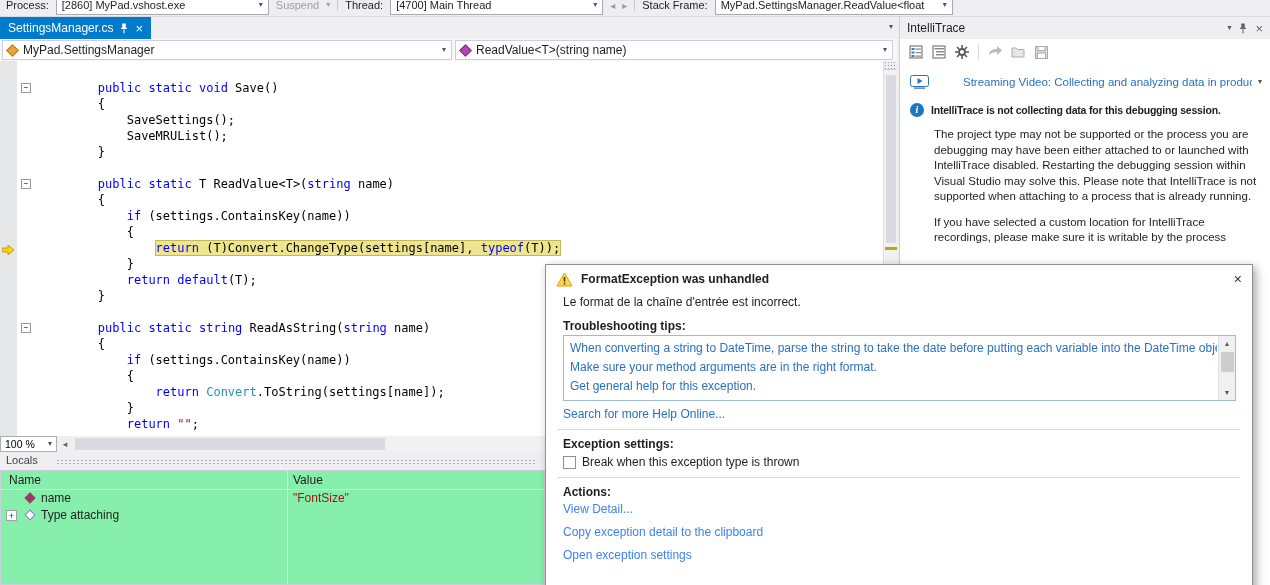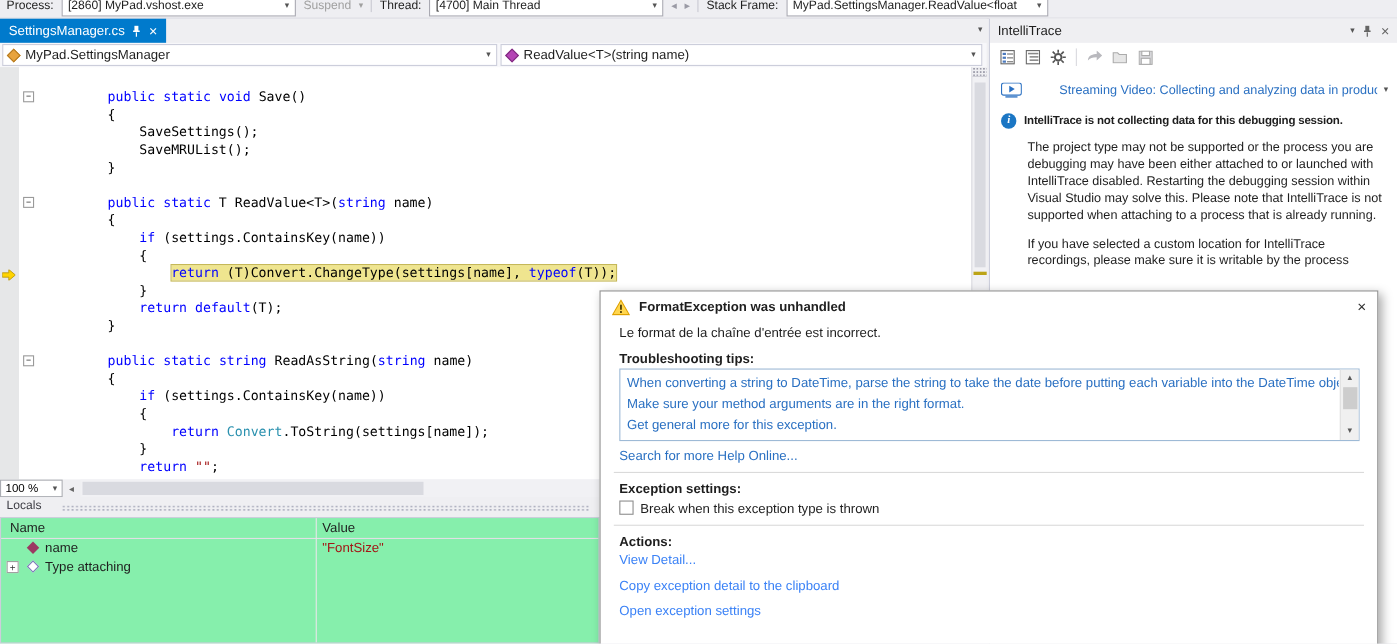--- a/index.html
+++ b/index.html
@@ -113,21 +113,21 @@
   .exc-tipsbox{margin:2px 16px 0 17px;height:66px;border:1px solid #9EBAD6;position:relative;background:#fff;padding-top:3px;}
   .tip-row{height:19px;line-height:19px;padding-left:6px;white-space:nowrap;overflow:hidden;margin-right:18px;}
   .tip-link{color:#2A70C2;}
   .tips-scroll{position:absolute;right:0;top:0;bottom:0;width:17px;background:#F0F0F0;border-left:1px solid #E0E0E0;}
   .ts-btn{height:15px;text-align:center;font-size:7px;color:#5A5A5A;line-height:15px;}
   .ts-btn.down{position:absolute;bottom:0;left:0;right:0;}
   .ts-thumb{position:absolute;left:2px;top:16px;width:13px;height:20px;background:#CDCDCD;}
   .exc-search{display:block;margin:6px 0 0 17px;color:#2A70C2;}
   .exc-sep{border-top:1px solid #DADADA;margin:8px 12px 0 12px;height:0;}
   .exc-sec-label{margin:7px 0 0 17px;font-weight:bold;}
-  .exc-check{display:flex;align-items:center;gap:6px;margin:3px 0 0 17px;height:15px;}
+  .exc-check{display:flex;align-items:flex-end;gap:6px;margin:3px 0 0 17px;height:15px;}
   .cb{width:13px;height:13px;border:1px solid #8E8E8E;background:#fff;flex:0 0 auto;}
   .exc-actions-label{margin:7px 0 0 17px;font-weight:bold;}
   .action-link{display:block;margin:9px 12px 0 17px;color:#3b82f6;}
   #actions-list .action-link:first-child{margin-top:3px;}
 </style>
 </head>
 <body>
 
 <div class="screen">
 
@@ -322,21 +322,21 @@
         </svg>
       <span class="exc-title">FormatException was unhandled</span>
       <span class="exc-close">×</span>
     </div>
     <div class="exc-message">Le format de la chaîne d'entrée est incorrect.</div>
     <div class="exc-tips-label">Troubleshooting tips:</div>
     <div class="exc-tipsbox">
       <div id="tips-list">
           <div class="tip-row"><a class="tip-link">When converting a string to DateTime, parse the string to take the date before putting each variable into the DateTime object.</a></div>
           <div class="tip-row"><a class="tip-link">Make sure your method arguments are in the right format.</a></div>
-          <div class="tip-row"><a class="tip-link">Get general more for this exception.</a></div>
+          <div class="tip-row"><a class="tip-link">Get general help for this exception.</a></div>
         </div>
       <div class="tips-scroll">
         <div class="ts-btn">▲</div>
         <div class="ts-thumb"></div>
         <div class="ts-btn down">▼</div>
       </div>
     </div>
     <a class="exc-search">Search for more Help Online...</a>
     <div class="exc-sep"></div>
     <div class="exc-sec-label">Exception settings:</div>

